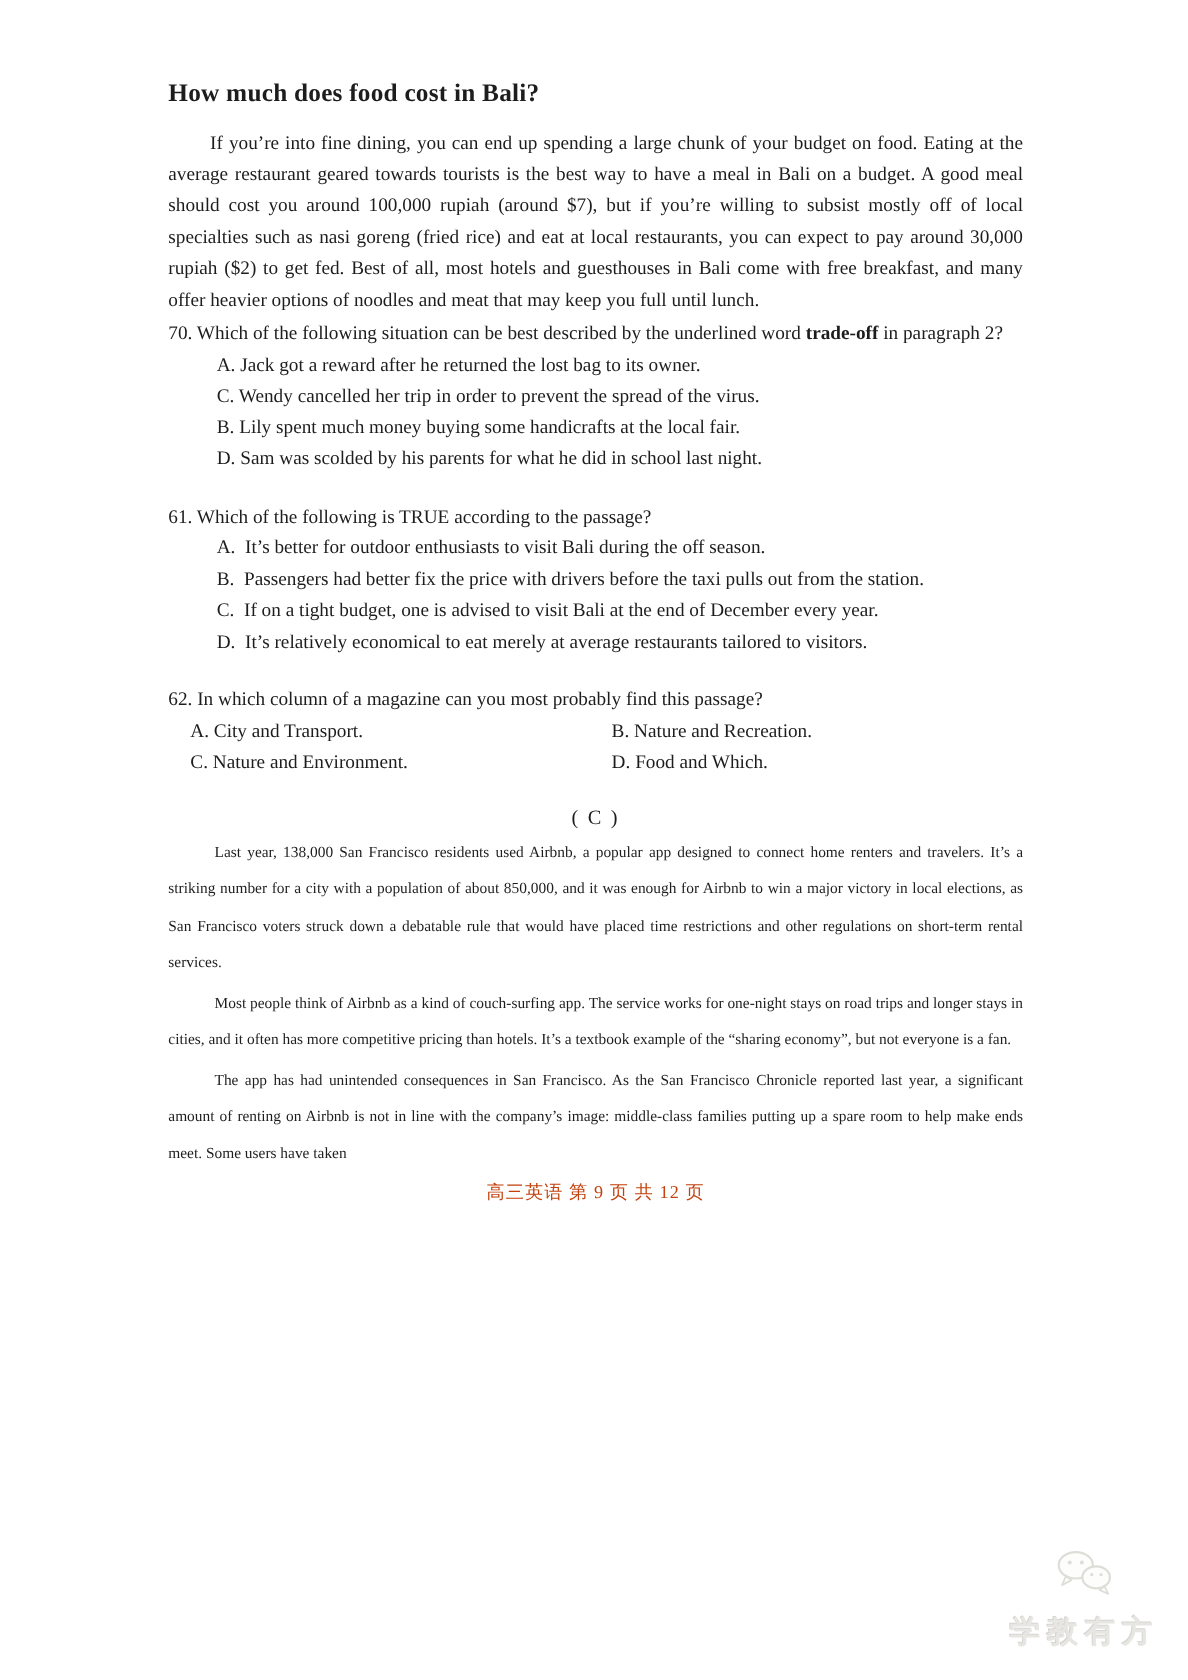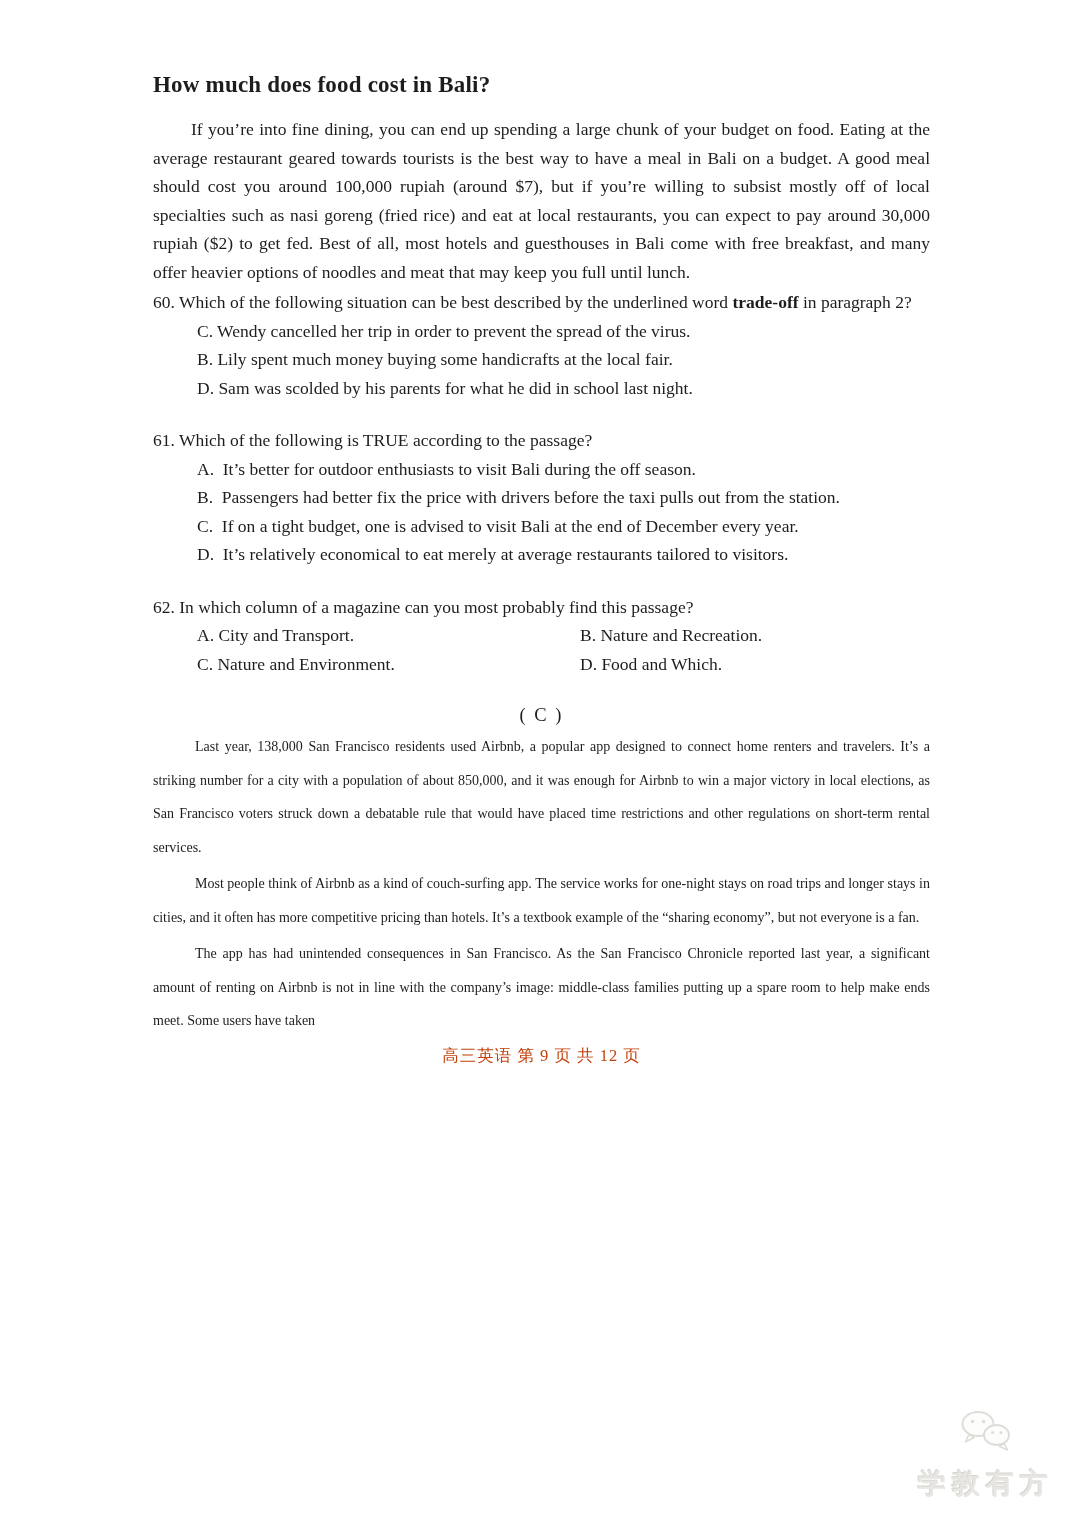--- a/index.html
+++ b/index.html
@@ -41,21 +41,21 @@
   }
   .option {
     font-size: 17.5px;
     line-height: 28.5px;
     text-align: justify;
     margin-left: 44px;
   }
   .options-2col {
     display: grid;
     grid-template-columns: 383px 1fr;
-    margin-left: 44px;
+    margin-left: 20px;
   }
   .options-2col .option { margin-left: 0; }
   .section-label {
     text-align: center;
     font-size: 18.5px;
     letter-spacing: 2px;
     margin-top: 27px;
     margin-bottom: 4px;
   }
   .para-c {
@@ -94,21 +94,22 @@
 </head>
 <body>
 
 <div class="page">
 
   <h1 class="title">How much does food cost in Bali?</h1>
 
   <p class="para indent-b">If you’re into fine dining, you can end up spending a large chunk of your budget on food. Eating at the average restaurant geared towards tourists is the best way to have a meal in Bali on a budget. A good meal should cost you around 100,000 rupiah (around $7), but if you’re willing to subsist mostly off of local specialties such as nasi goreng (fried rice) and eat at local restaurants, you can expect to pay around 30,000 rupiah ($2) to get fed. Best of all, most hotels and guesthouses in Bali come with free breakfast, and many offer heavier options of noodles and meat that may keep you full until lunch.</p>
 
   <div class="question">
-    <p class="stem hang"><span>60. Which of the following situation can be best described by the underlined word </span><b>trade-off</b><span> in paragraph 2?</span></p>
+    <p class="stem hang"><span>70. Which of the following situation can be best described by the underlined word </span><b>trade-off</b><span> in paragraph 2?</span></p>
+    <p class="option">A. Jack got a reward after he returned the lost bag to its owner.</p>
     <p class="option">C. Wendy cancelled her trip in order to prevent the spread of the virus.</p>
     <p class="option">B. Lily spent much money buying some handicrafts at the local fair.</p>
     <p class="option">D. Sam was scolded by his parents for what he did in school last night.</p>
   </div>
 
   <div class="question gap">
     <p class="stem">61. Which of the following is TRUE according to the passage?</p>
     <p class="option">A.&nbsp; It’s better for outdoor enthusiasts to visit Bali during the off season.</p>
     <p class="option">B.&nbsp; Passengers had better fix the price with drivers before the taxi pulls out from the station.</p>
     <p class="option">C.&nbsp; If on a tight budget, one is advised to visit Bali at the end of December every year.</p>

